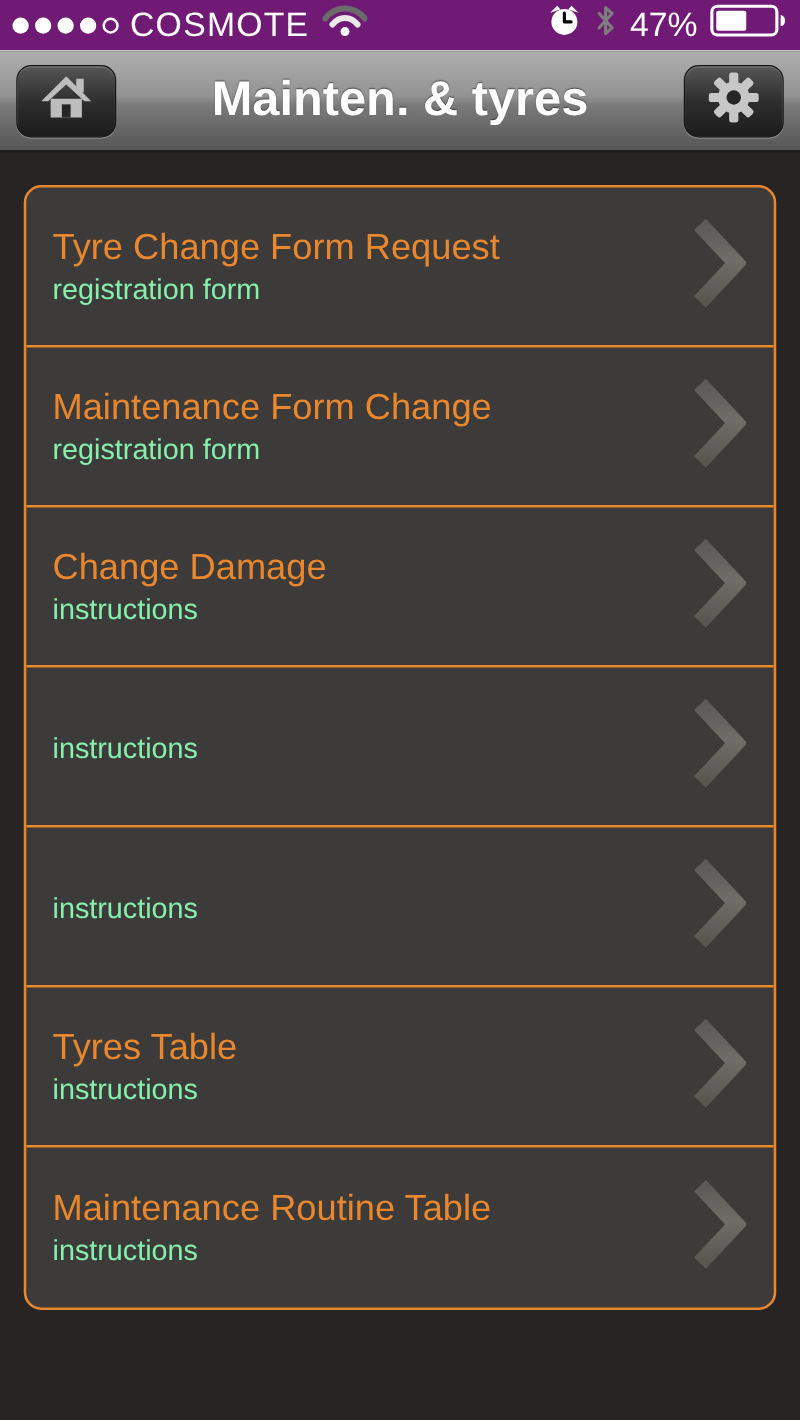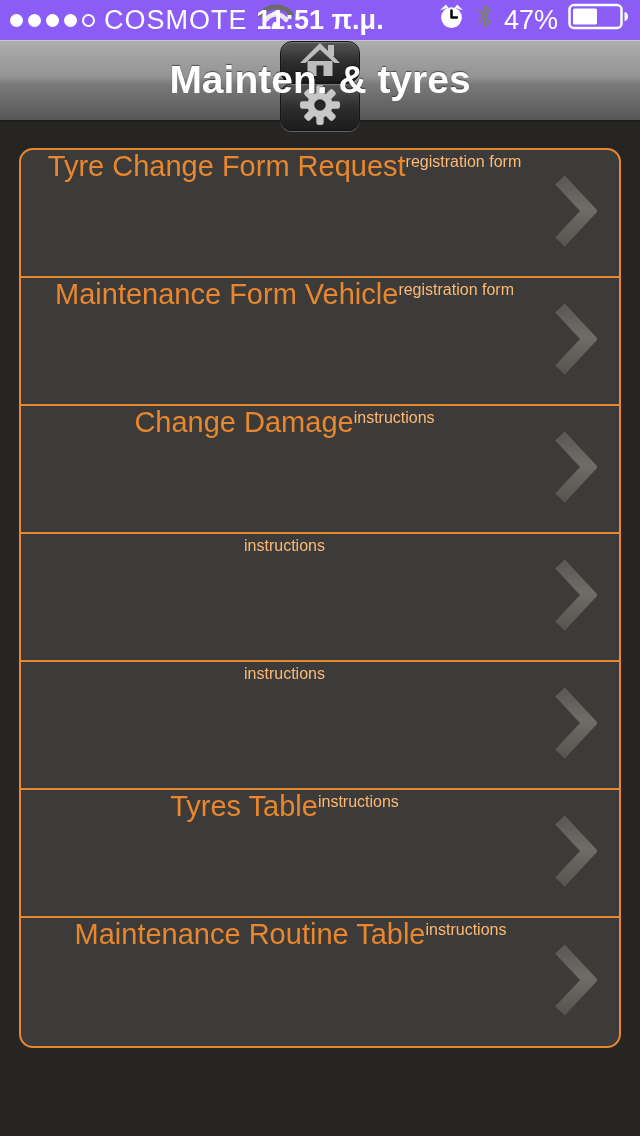--- a/index.html
+++ b/index.html
@@ -7,21 +7,21 @@
   body {
     font-family:"Liberation Sans", sans-serif;
     background:#262523;
     position:relative;
     overflow:hidden;
   }
 
   
   .status-bar {
     height:40px;
-    background:#8b5cf6;
+    background:#701a75;
     color:#fff;
     display:flex;
     align-items:center;
     padding:0 10px;
     position:relative;
     font-size:27px;
   }
   .signal-dots { display:flex; align-items:center; gap:5px; margin-right:9px; }
   .dot { width:13px; height:13px; border-radius:50%; }
   .dot.filled { background:#fff; }
@@ -39,21 +39,20 @@
   .nav-bar {
     height:82px;
     background:linear-gradient(180deg,#aeaeae 0%, #939393 45%, #7a7a7a 55%, #565656 100%);
     border-top:1px solid #c6c6c6;
     border-bottom:2px solid #1d1d1c;
     display:flex;
     align-items:center;
     justify-content:space-between;
     padding:0 13px;
     position:relative;
-    flex-direction:column;
   }
   .nav-btn {
     width:80px; height:58px;
     border-radius:12px;
     background:linear-gradient(180deg,#555 0%, #2e2e2e 50%, #1c1c1c 100%);
     border:1px solid #161616;
     box-shadow:0 1px 0 rgba(255,255,255,0.28), inset 0 1px 1px rgba(255,255,255,0.22);
     display:flex; align-items:center; justify-content:center;
     cursor:pointer;
   }
@@ -72,34 +71,34 @@
     border:2px solid #E8872E;
     border-radius:14px;
     background:#3C3B39;
     overflow:hidden;
   }
   .menu-row {
     height:128px;
     border-bottom:2px solid #E8872E;
     position:relative;
     display:flex;
-    flex-direction:row;
+    flex-direction:column;
     justify-content:center;
     padding:0 92px 0 21px;
     cursor:pointer;
   }
-  .menu-row:last-child { border-bottom:none;margin-left:12px; }
+  .menu-row:last-child { border-bottom:none; }
   .row-title {
     color:#E8872E;
     font-size:29px;
     line-height:1.15;
   }
   .row-subtitle {
-    color:#fdba74;
-    font-size:16px;
+    color:#86efac;
+    font-size:23px;
     line-height:1.15;
     margin-top:3px;
   }
   .chevron {
     position:absolute;
     right:22px; top:50%;
     transform:translateY(-50%);
   }
 </style>
 </head>
@@ -114,21 +113,20 @@
     <span class="dot empty"></span>
   </div>
   <span class="carrier">COSMOTE</span>
   <span>
     <svg width="36" height="26" viewBox="0 0 34 24">
       <path d="M2,10 C6,4.8 11,2.4 17,2.4 C23,2.4 28,4.8 32,10" stroke="#6b6b6b" stroke-width="4.5" fill="none" stroke-linecap="round"></path>
       <path d="M7.5,14.5 C10.4,11.2 13.3,9.6 17,9.6 C20.7,9.6 23.6,11.2 26.5,14.5" stroke="#e9e9e9" stroke-width="4.5" fill="none" stroke-linecap="round"></path>
       <circle cx="17" cy="19.8" r="3.4" fill="#fff"></circle>
     </svg>
   </span>
-  <span class="status-time">11:51 π.μ.</span>
   <div class="status-right">
     <span>
       <svg width="27" height="27" viewBox="0 0 26 26">
         <polygon points="2,7 7.5,1.5 10,4.5" fill="#fff"></polygon>
         <polygon points="24,7 18.5,1.5 16,4.5" fill="#fff"></polygon>
         <circle cx="13" cy="14" r="10" fill="#fff"></circle>
         <path d="M13,14 L13,7.2 M13,14 L18.2,14" stroke="#000" stroke-width="2.4" stroke-linecap="round"></path>
       </svg>
     </span>
     <span>
@@ -192,21 +190,21 @@
               <stop offset="0.45" stop-color="#6e6d68"></stop>
               <stop offset="1" stop-color="#57564f"></stop>
         </linearGradient>
           </defs>
         <path d="M9,6 L38,37 L9,68" stroke="url(#chev)" stroke-width="13" fill="none"></path>
       </svg>
     </span>
   </div>
 
   <div class="menu-row">
-    <span class="row-title">Maintenance Form Vehicle</span>
+    <span class="row-title">Maintenance Form Change</span>
     <span class="row-subtitle">registration form</span>
     <span class="chevron">
       <svg width="46" height="74" viewBox="0 0 46 74">
           <path d="M9,6 L38,37 L9,68" stroke="url(#chev)" stroke-width="13" fill="none"></path>
         </svg>
     </span>
   </div>
 
   <div class="menu-row">
     <span class="row-title">Change Damage</span>

